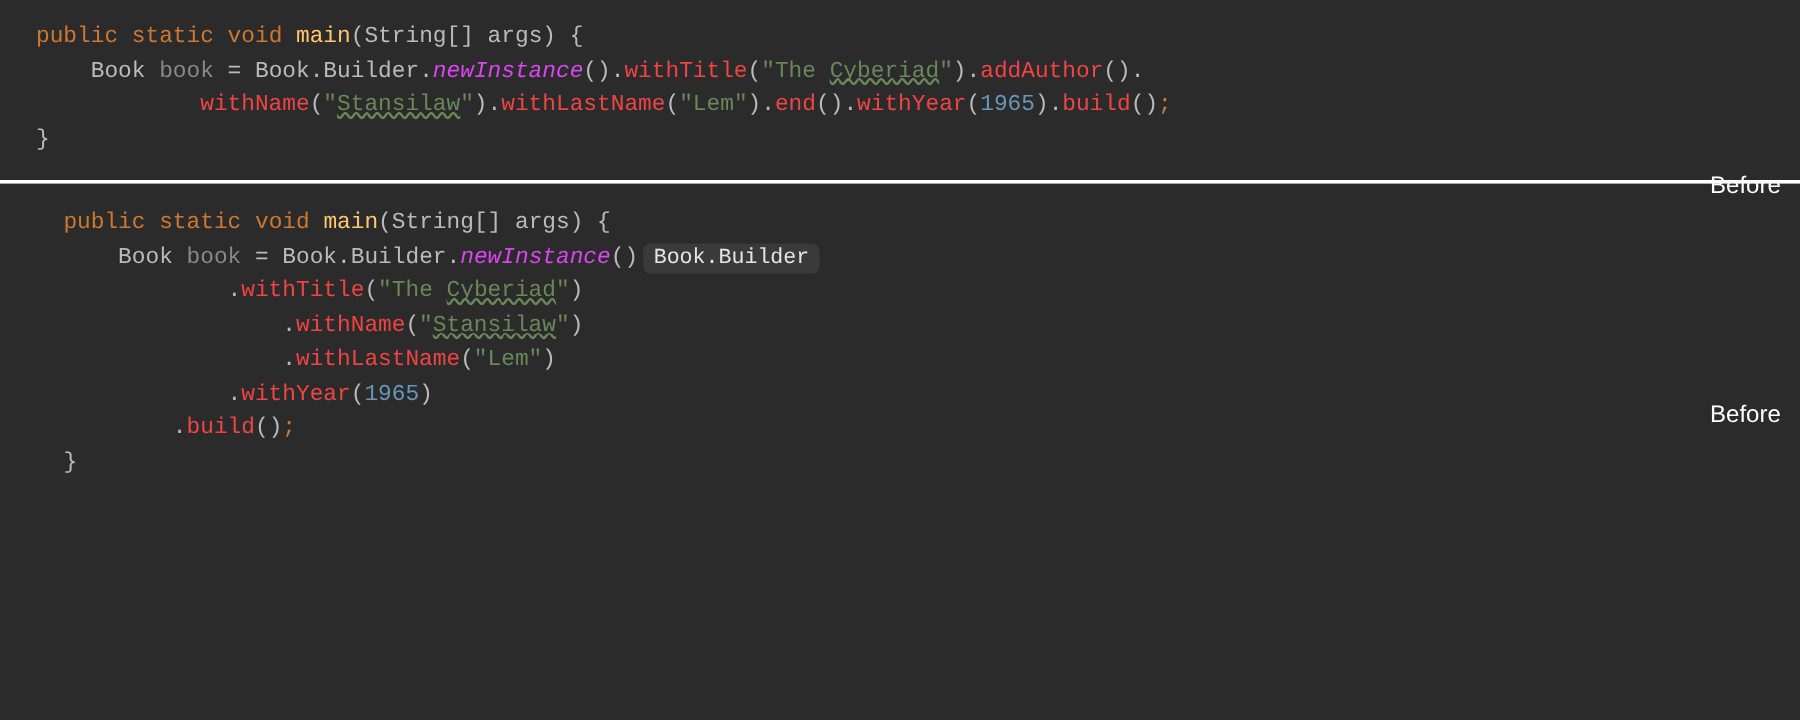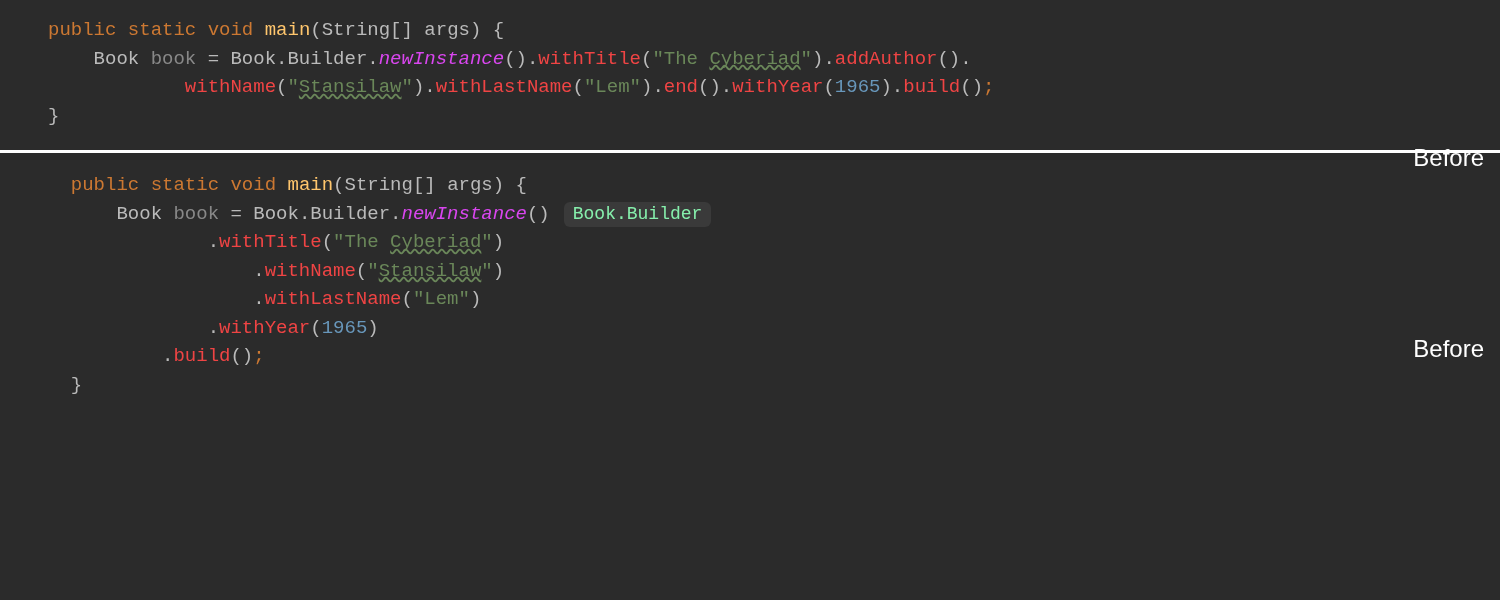--- a/index.html
+++ b/index.html
@@ -15,21 +15,21 @@
       color: #bababa;
       width: 1500px;
       height: 600px;
       overflow: hidden;
     }
     .code-area {
       padding: 10px 0;
     }
     .line {
       white-space: pre;
-      padding: 0 16px 0 48px;
+      padding: 0 16px 0 30px;
     }
     .keyword {
       color: #cc7832;
     }
     .method-def {
       color: #ffc66d;
     }
     .var-decl {
       color: #888;
     }
@@ -73,36 +73,36 @@
     .divider {
       height: 3px;
       background: #ffffff;
       width: 100%;
     }
     .label {
       position: absolute;
       right: 16px;
       color: #ffffff;
       font-family: -apple-system, BlinkMacSystemFont, 'Segoe UI', Arial, sans-serif;
-      font-size: 24px;
+      font-size: 20px;
       font-weight: 400;
     }
     .label-before {
       top: 140px;
     }
     .label-after {
       top: 178px;
     }
     .hint {
       display: inline-block;
       background: #3a3a3a;
-      color: #86efac;
+      color: #e5e5e5;
       border-radius: 6px;
       padding: 1px 9px;
-      margin-left: 14px;
+      margin-left: 4px;
       font-family: 'Menlo', 'Consolas', 'Courier New', monospace;
       font-size: 18px;
       vertical-align: baseline;
       line-height: 1.3;
     }
     .section-before {
       position: relative;
       padding-top: 6px;
       padding-bottom: 10px;
     }

